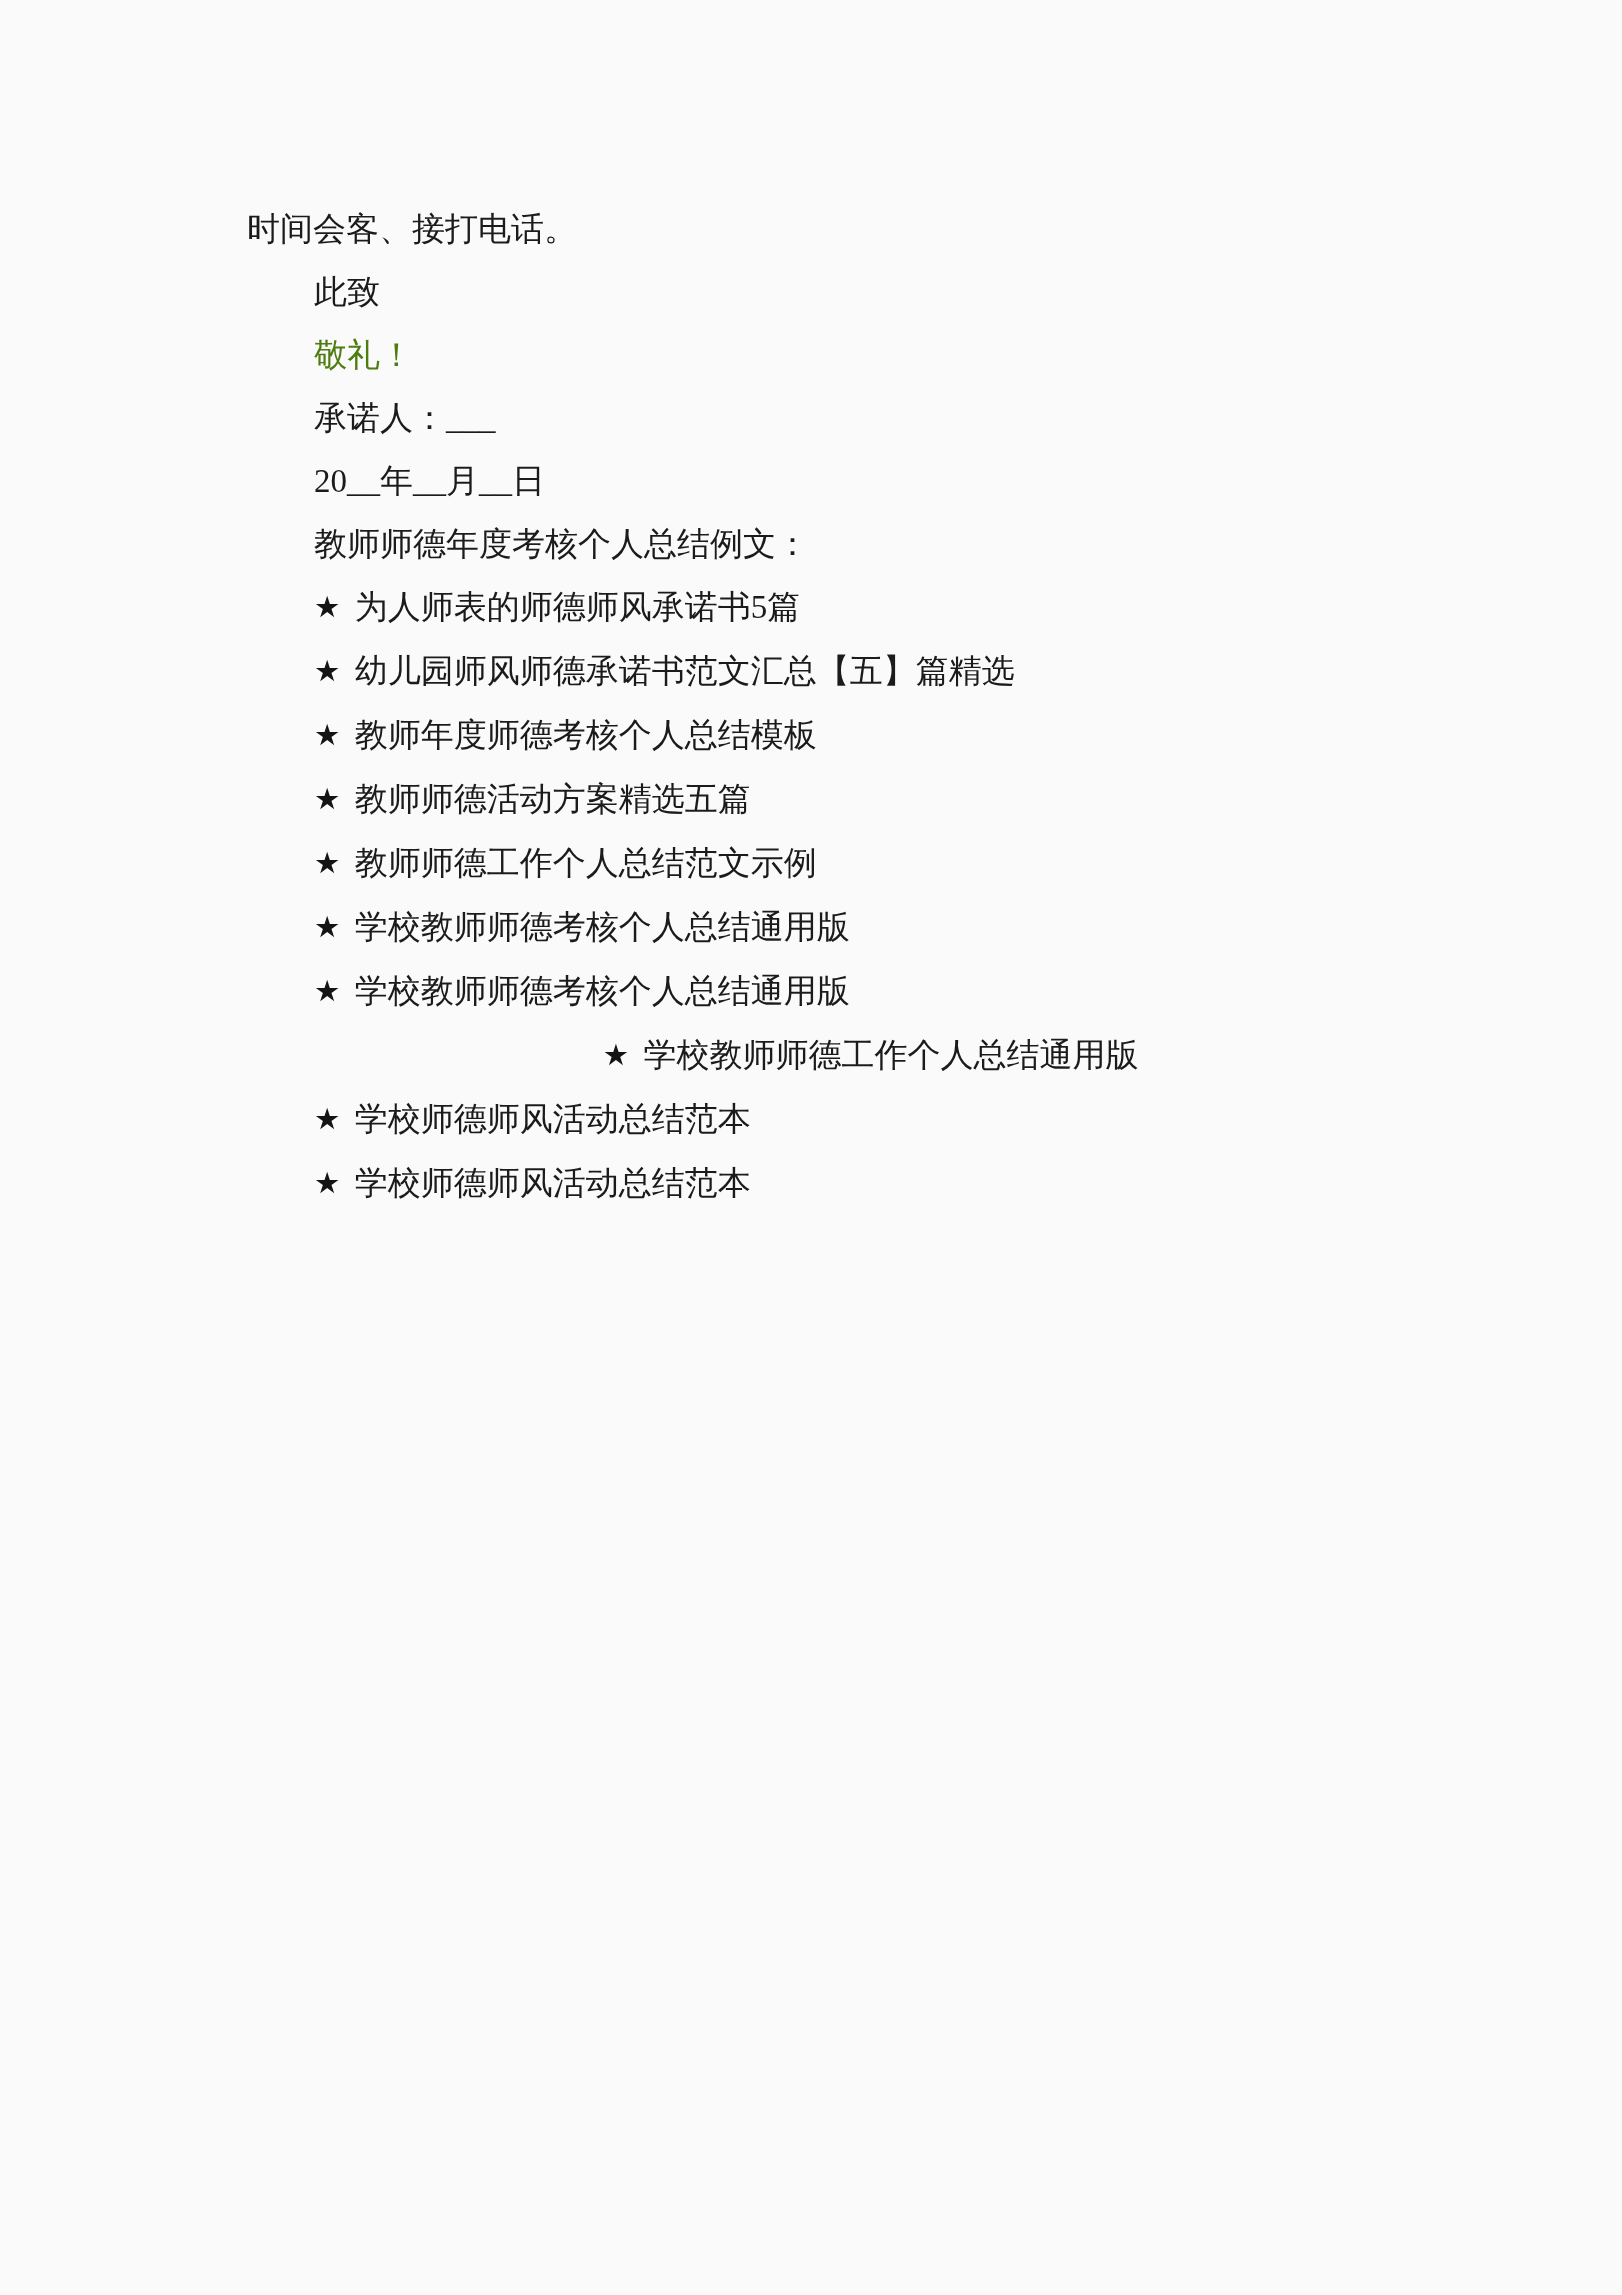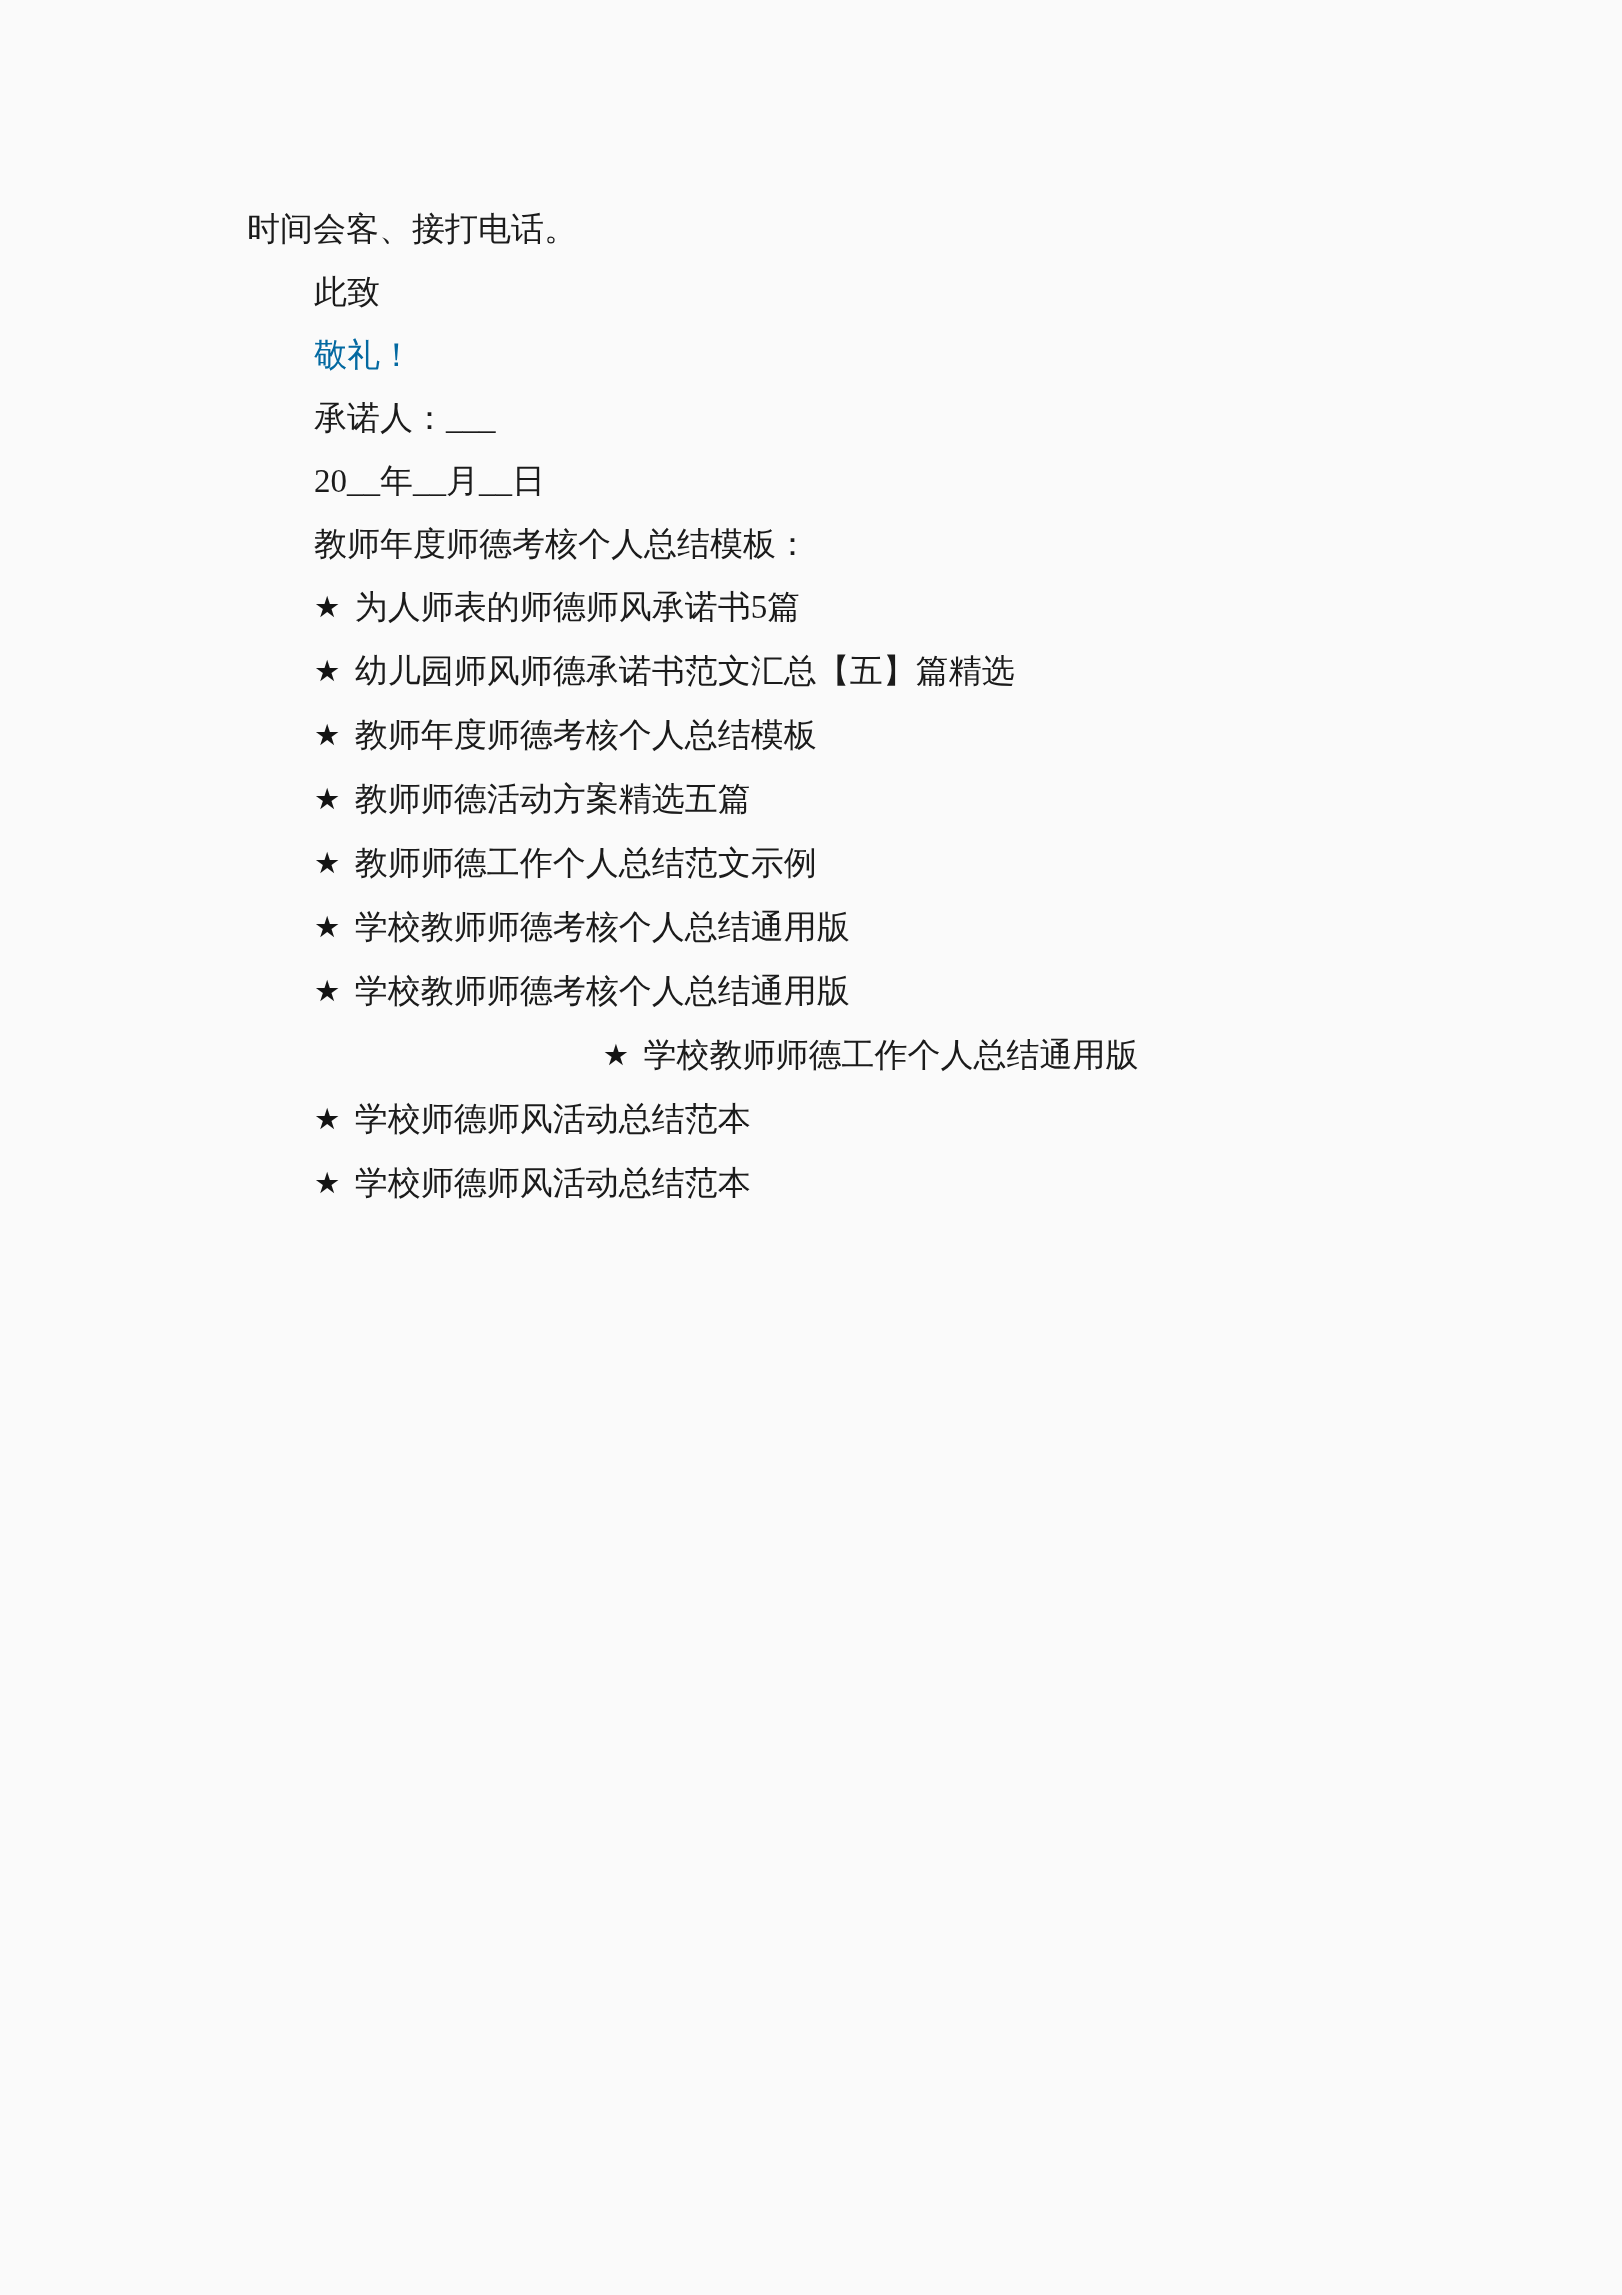--- a/index.html
+++ b/index.html
@@ -44,24 +44,24 @@
     transform: translateY(-1.3px);
   }
 </style>
 </head>
 <body>
 
 <div class="page" id="document-page" style="background: rgb(250, 250, 250);">
   <div id="document-content">
       <p class="line" style="color: rgb(27, 27, 27);"><span>时间会客、接打电话。</span></p>
       <p class="line indent" style="color: rgb(27, 27, 27);"><span>此致</span></p>
-      <p class="line indent" style="color: #0369a1;"><span>敬礼！</span></p>
+      <p class="line indent" style="color: #4d7c0f;"><span>敬礼！</span></p>
       <p class="line indent" style="color: rgb(27, 27, 27);"><span>承诺人：___</span></p>
       <p class="line indent" style="color: rgb(27, 27, 27);"><span>20__年__月__日</span></p>
-      <p class="line indent" style="color: rgb(27, 27, 27);"><span>教师年度师德考核个人总结模板：</span></p>
+      <p class="line indent" style="color: rgb(27, 27, 27);"><span>教师师德年度考核个人总结例文：</span></p>
       <p class="line indent" style="color: rgb(27, 27, 27);"><span class="star">★</span><span>为人师表的师德师风承诺书5篇</span></p>
       <p class="line indent" style="color: rgb(27, 27, 27);"><span class="star">★</span><span>幼儿园师风师德承诺书范文汇总【五】篇精选</span></p>
       <p class="line indent" style="color: rgb(27, 27, 27);"><span class="star">★</span><span>教师年度师德考核个人总结模板</span></p>
       <p class="line indent" style="color: rgb(27, 27, 27);"><span class="star">★</span><span>教师师德活动方案精选五篇</span></p>
       <p class="line indent" style="color: rgb(27, 27, 27);"><span class="star">★</span><span>教师师德工作个人总结范文示例</span></p>
       <p class="line indent" style="color: rgb(27, 27, 27);"><span class="star">★</span><span>学校教师师德考核个人总结通用版</span></p>
       <p class="line indent" style="color: rgb(27, 27, 27);"><span class="star">★</span><span>学校教师师德考核个人总结通用版</span></p>
       <p class="line indent" style="color: rgb(27, 27, 27); text-align: center;"><span class="star">★</span><span>学校教师师德工作个人总结通用版</span></p>
       <p class="line indent" style="color: rgb(27, 27, 27);"><span class="star">★</span><span>学校师德师风活动总结范本</span></p>
       <p class="line indent" style="color: rgb(27, 27, 27);"><span class="star">★</span><span>学校师德师风活动总结范本</span></p>

